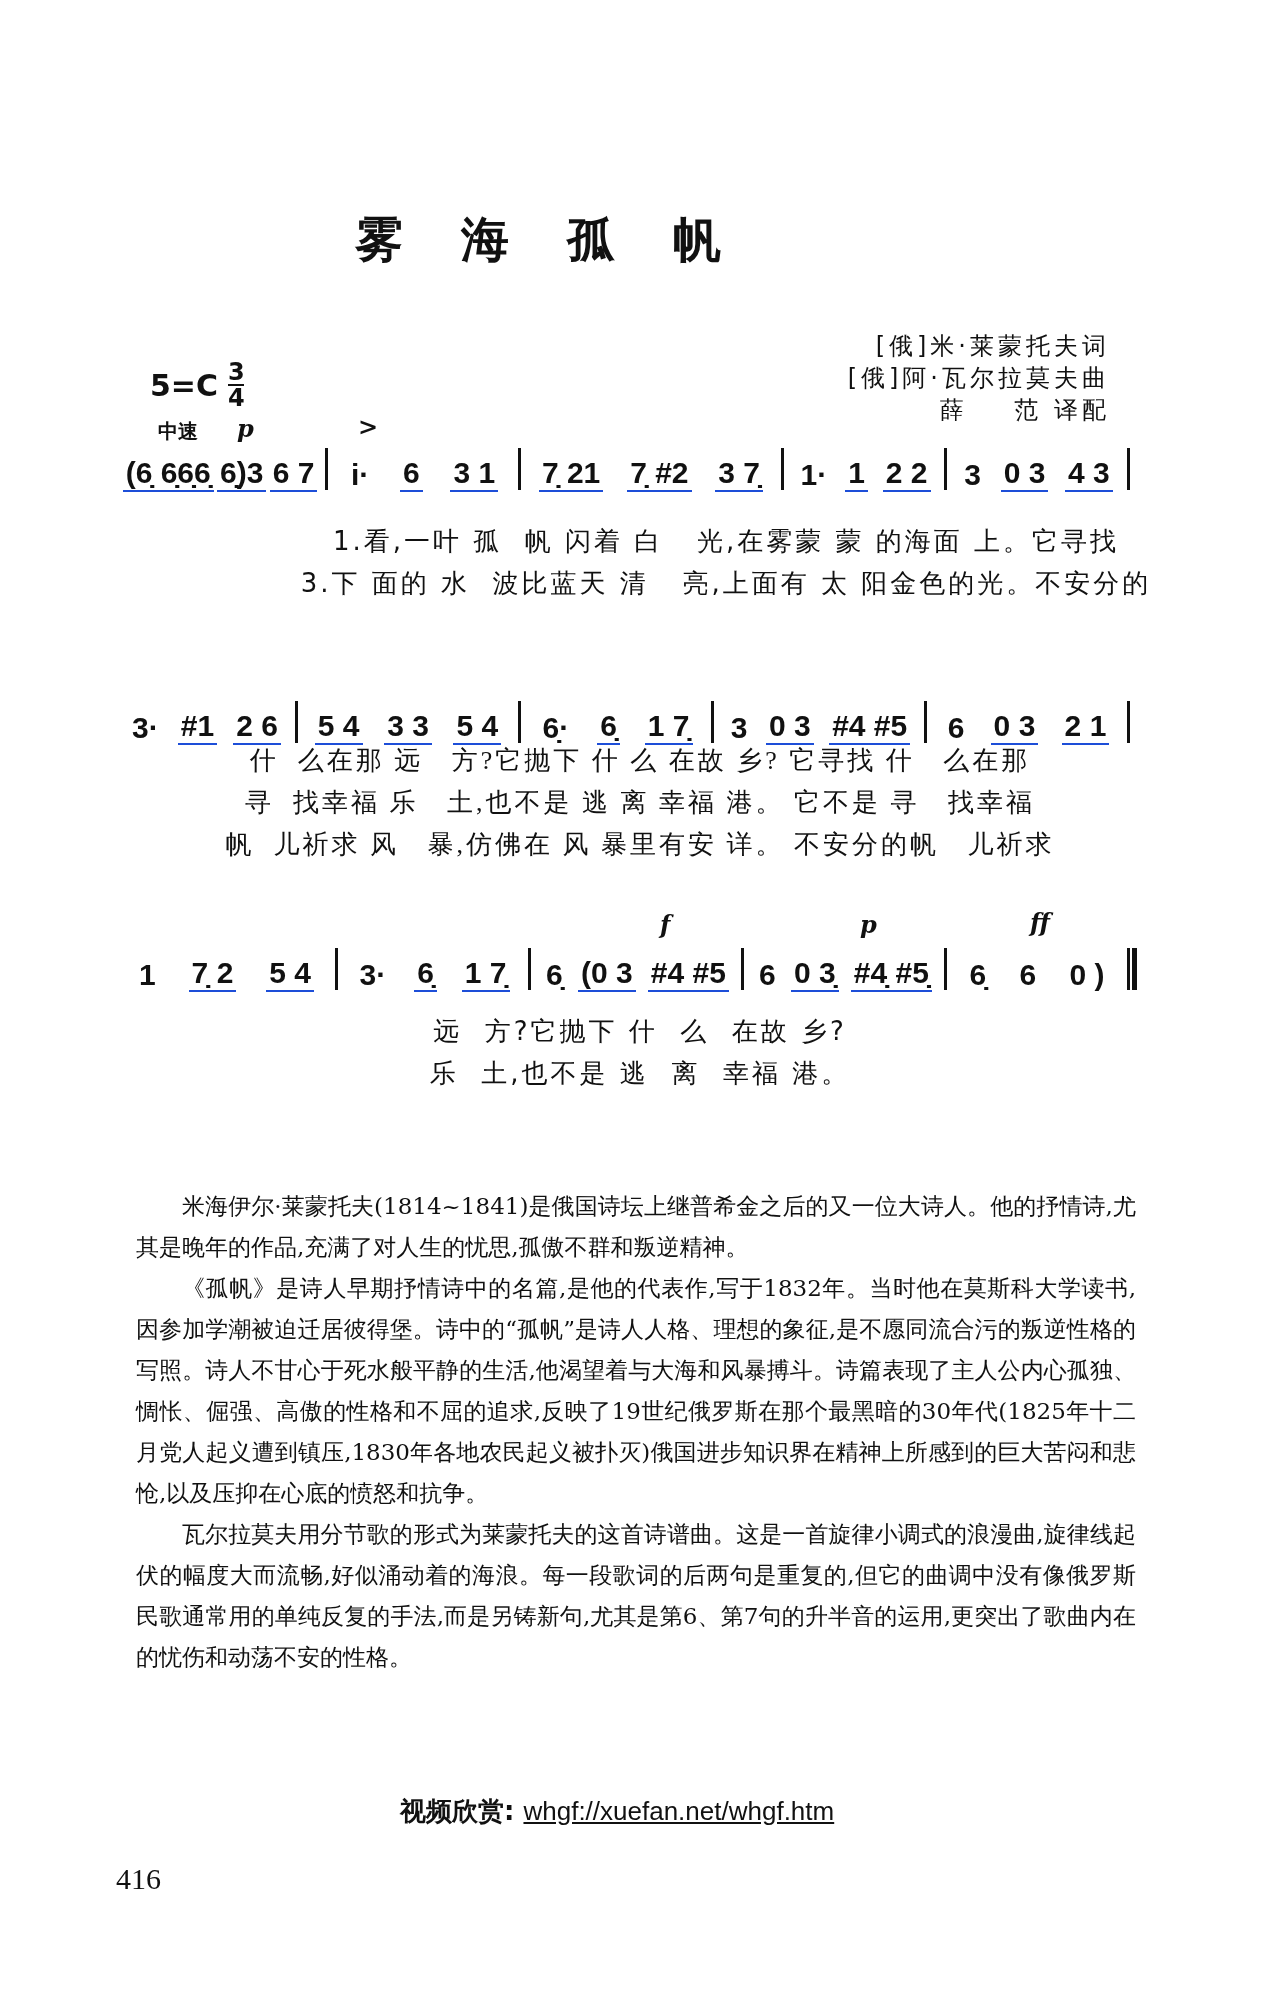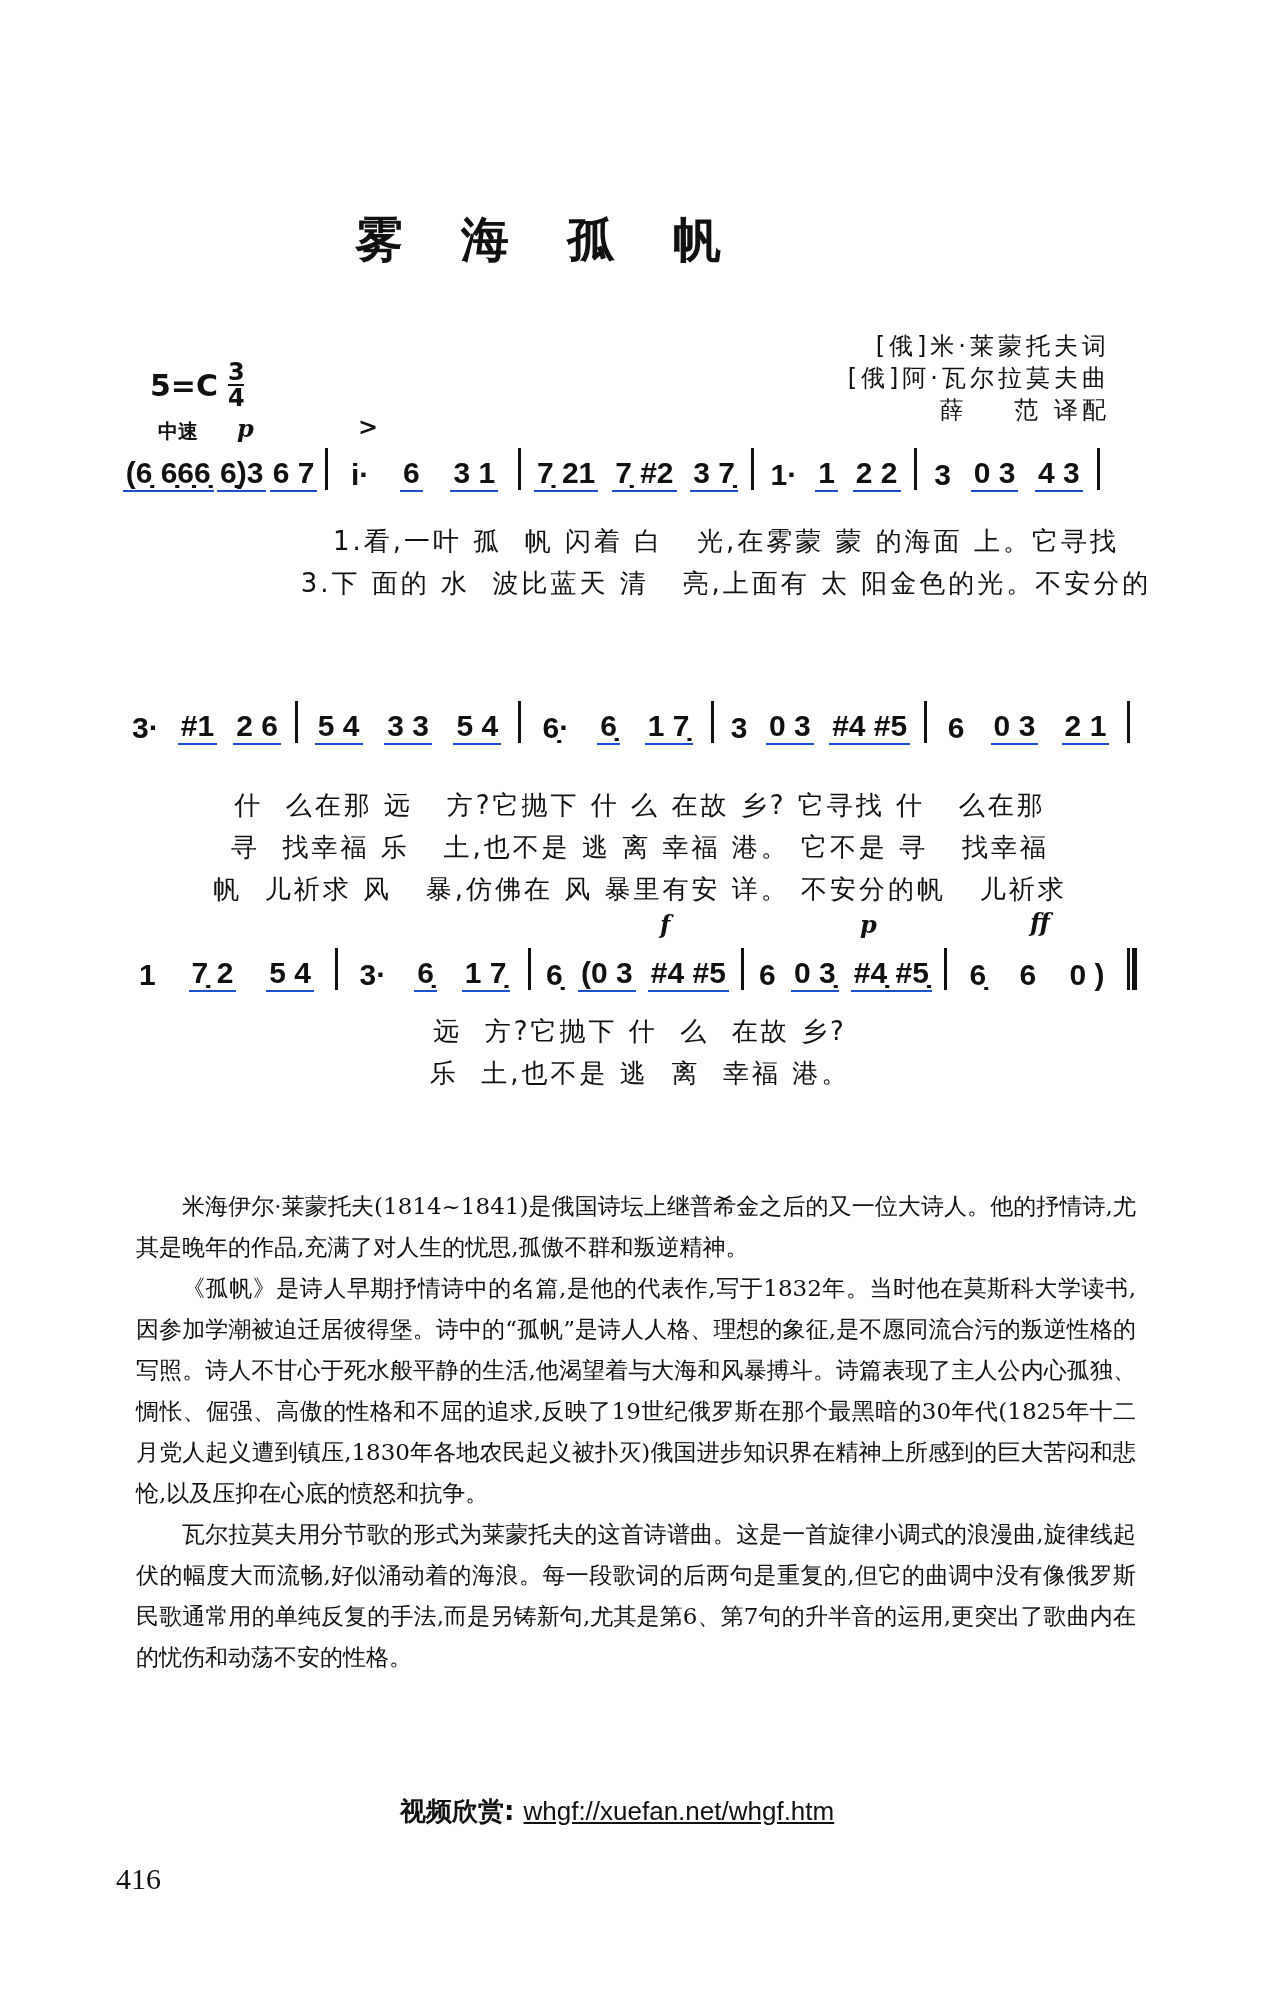--- a/index.html
+++ b/index.html
@@ -67,21 +67,21 @@
     <span class="note ul">6̣)3</span>
     <span class="note ul">6 7</span>
   </div>
   <div class="bar-line"></div>
   <div class="measure" style="width:190px">
     <span class="note">i·</span>
     <span class="note ul">6</span>
     <span class="note ul">3 1</span>
   </div>
   <div class="bar-line"></div>
-  <div class="measure" style="width:230px">
+  <div class="measure" style="width:260px">
     <span class="note ul">7̣ 21</span>
     <span class="note ul">7̣ #2</span>
     <span class="note ul">3 7̣</span>
   </div>
   <div class="bar-line"></div>
   <div class="measure" style="width:160px">
     <span class="note">1·</span>
     <span class="note ul">1</span>
     <span class="note ul">2 2</span>
   </div>
@@ -125,21 +125,21 @@
   </div>
   <div class="bar-line"></div>
   <div class="measure" style="width:200px">
     <span class="note">6</span>
     <span class="note ul">0 3</span>
     <span class="note ul">2 1</span>
   </div>
   <div class="bar-line"></div>
 </div>
 
-<div class="abs lyrics" style="top:784px;">
+<div class="abs lyrics" style="top:740px;font-family:Liberation Serif, serif;">
   <div>什  么在那 远   方?它抛下 什 么 在故 乡? 它寻找 什   么在那</div>
   <div>寻  找幸福 乐   土,也不是 逃 离 幸福 港。 它不是 寻   找幸福</div>
   <div>帆  儿祈求 风   暴,仿佛在 风 暴里有安 详。 不安分的帆   儿祈求</div>
 </div>
 
 <div class="abs staff" style="top:942px;">
   <span class="dyn" style="left:545px; top:-32px;">f</span>
   <span class="dyn" style="left:745px; top:-32px;">p</span>
   <span class="dyn" style="left:915px; top:-34px;">ff</span>
   <div class="measure" style="width:220px">

